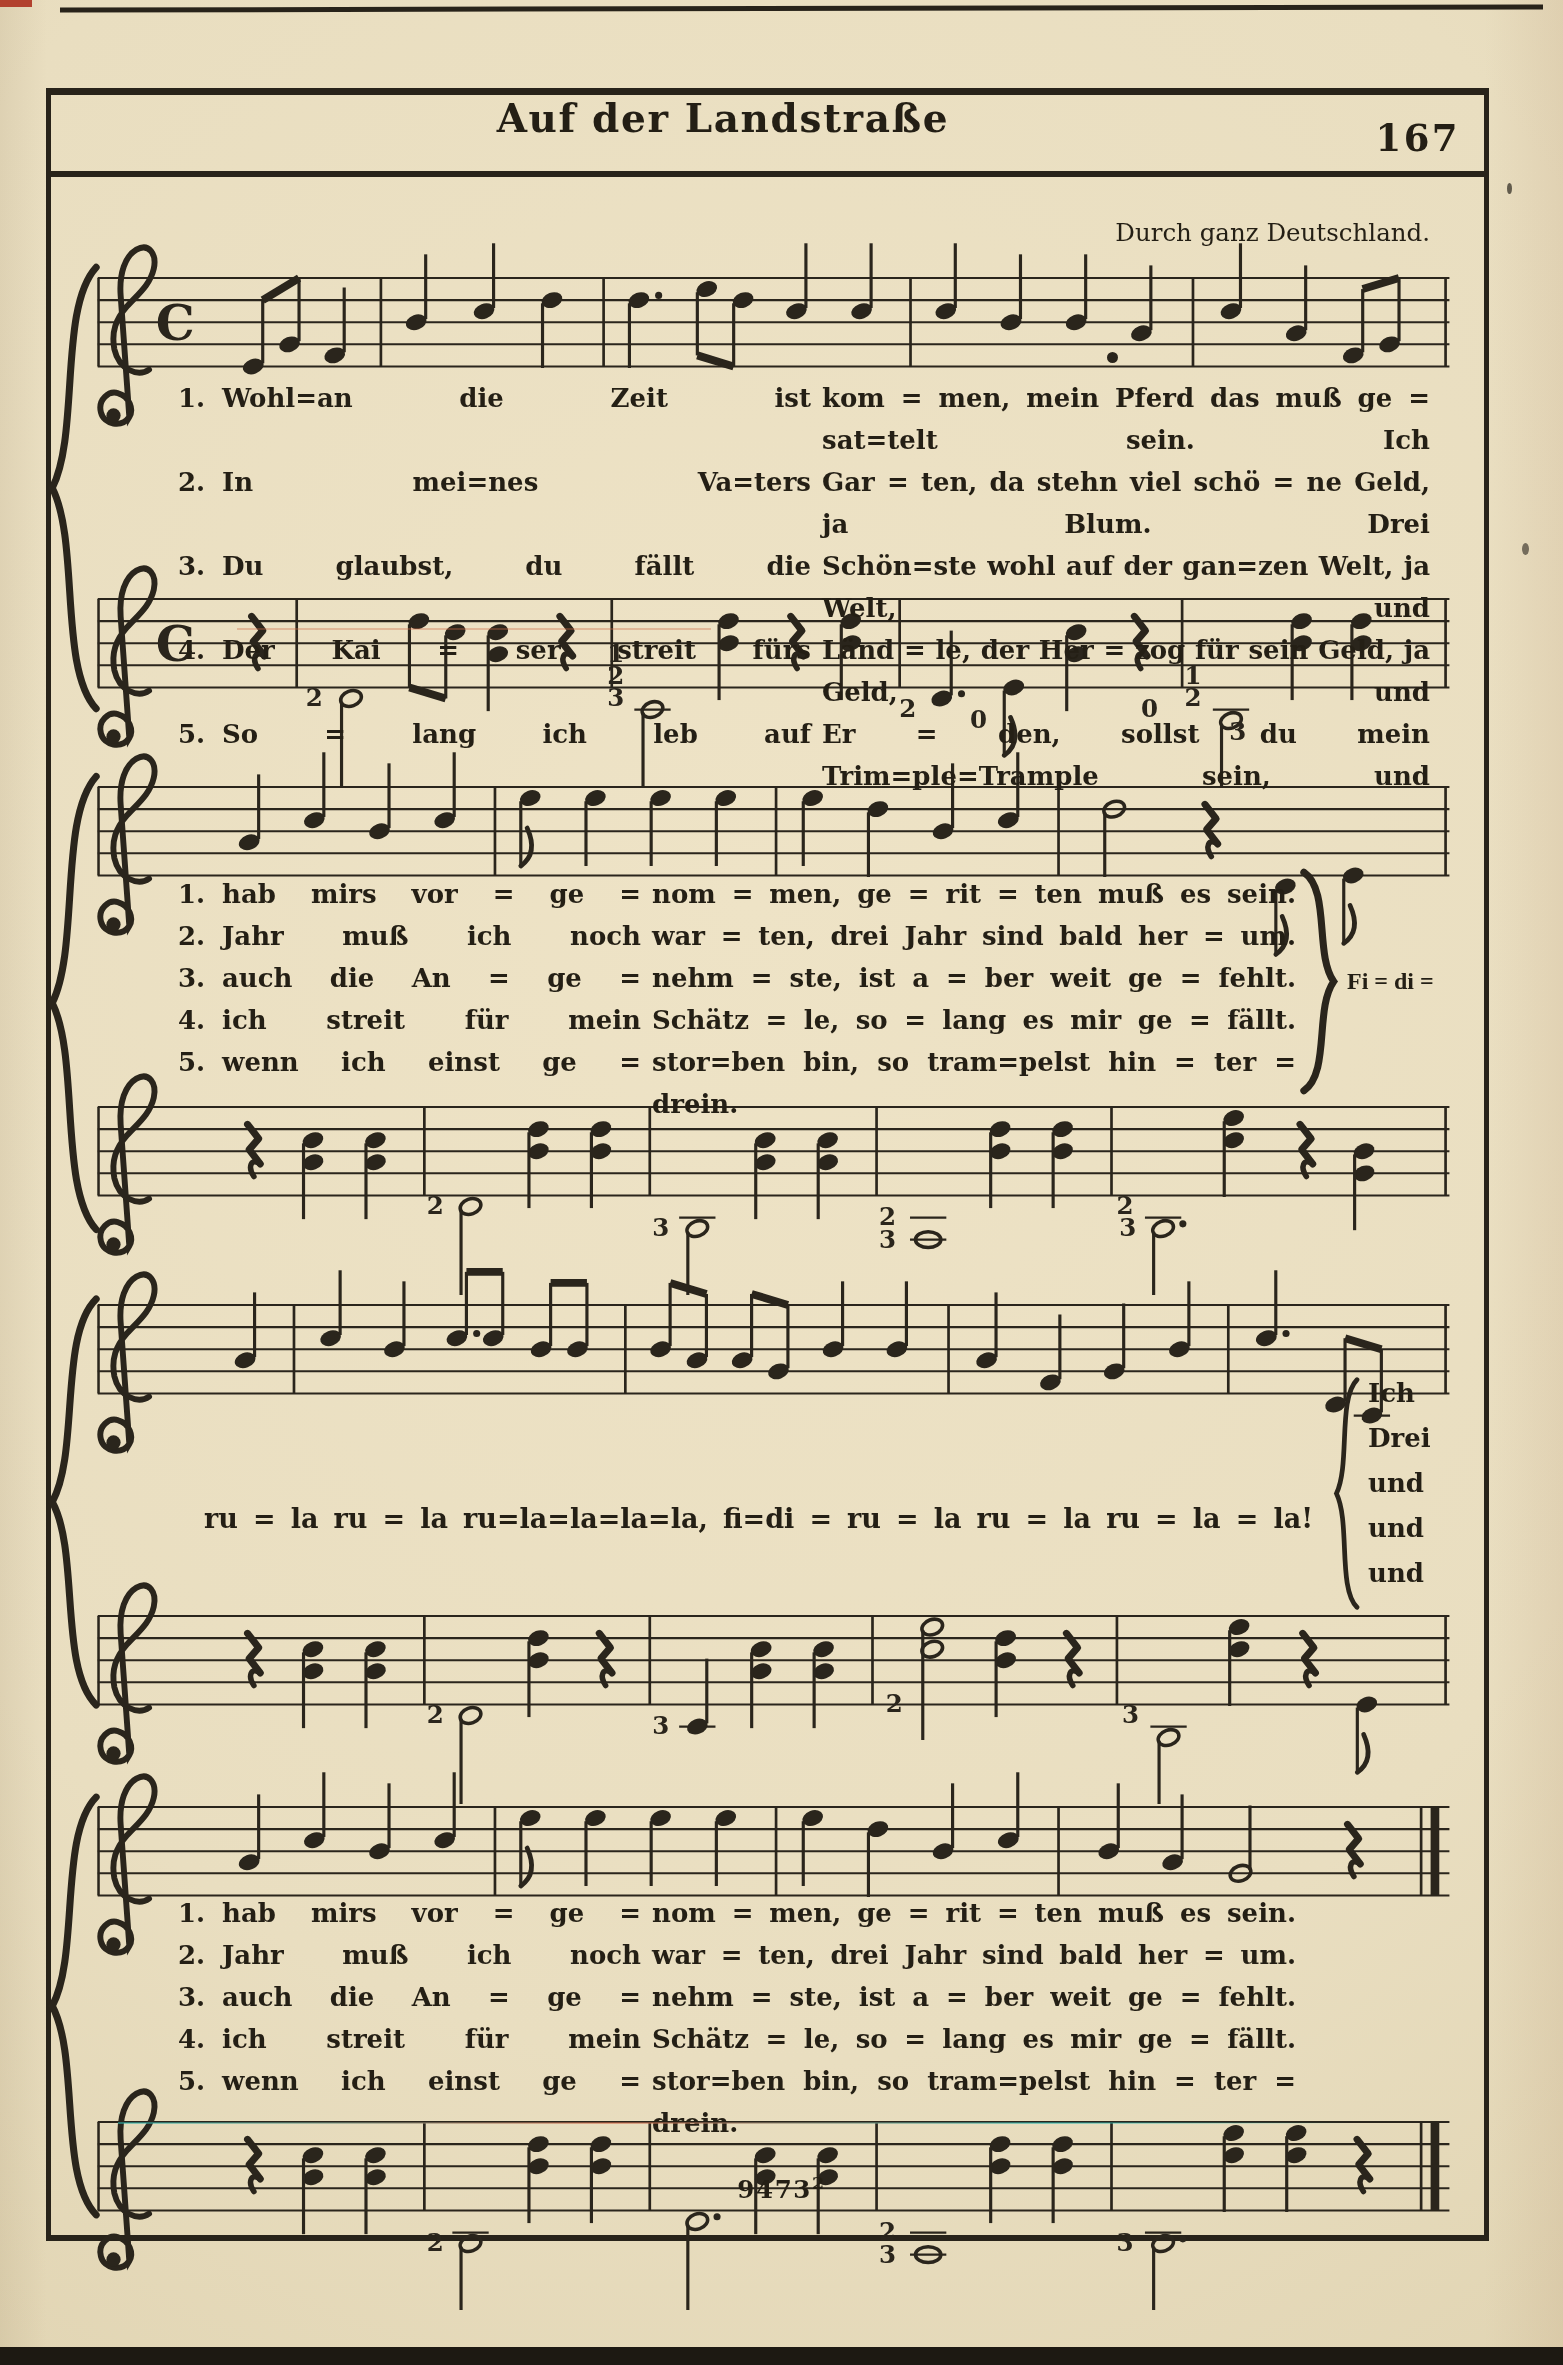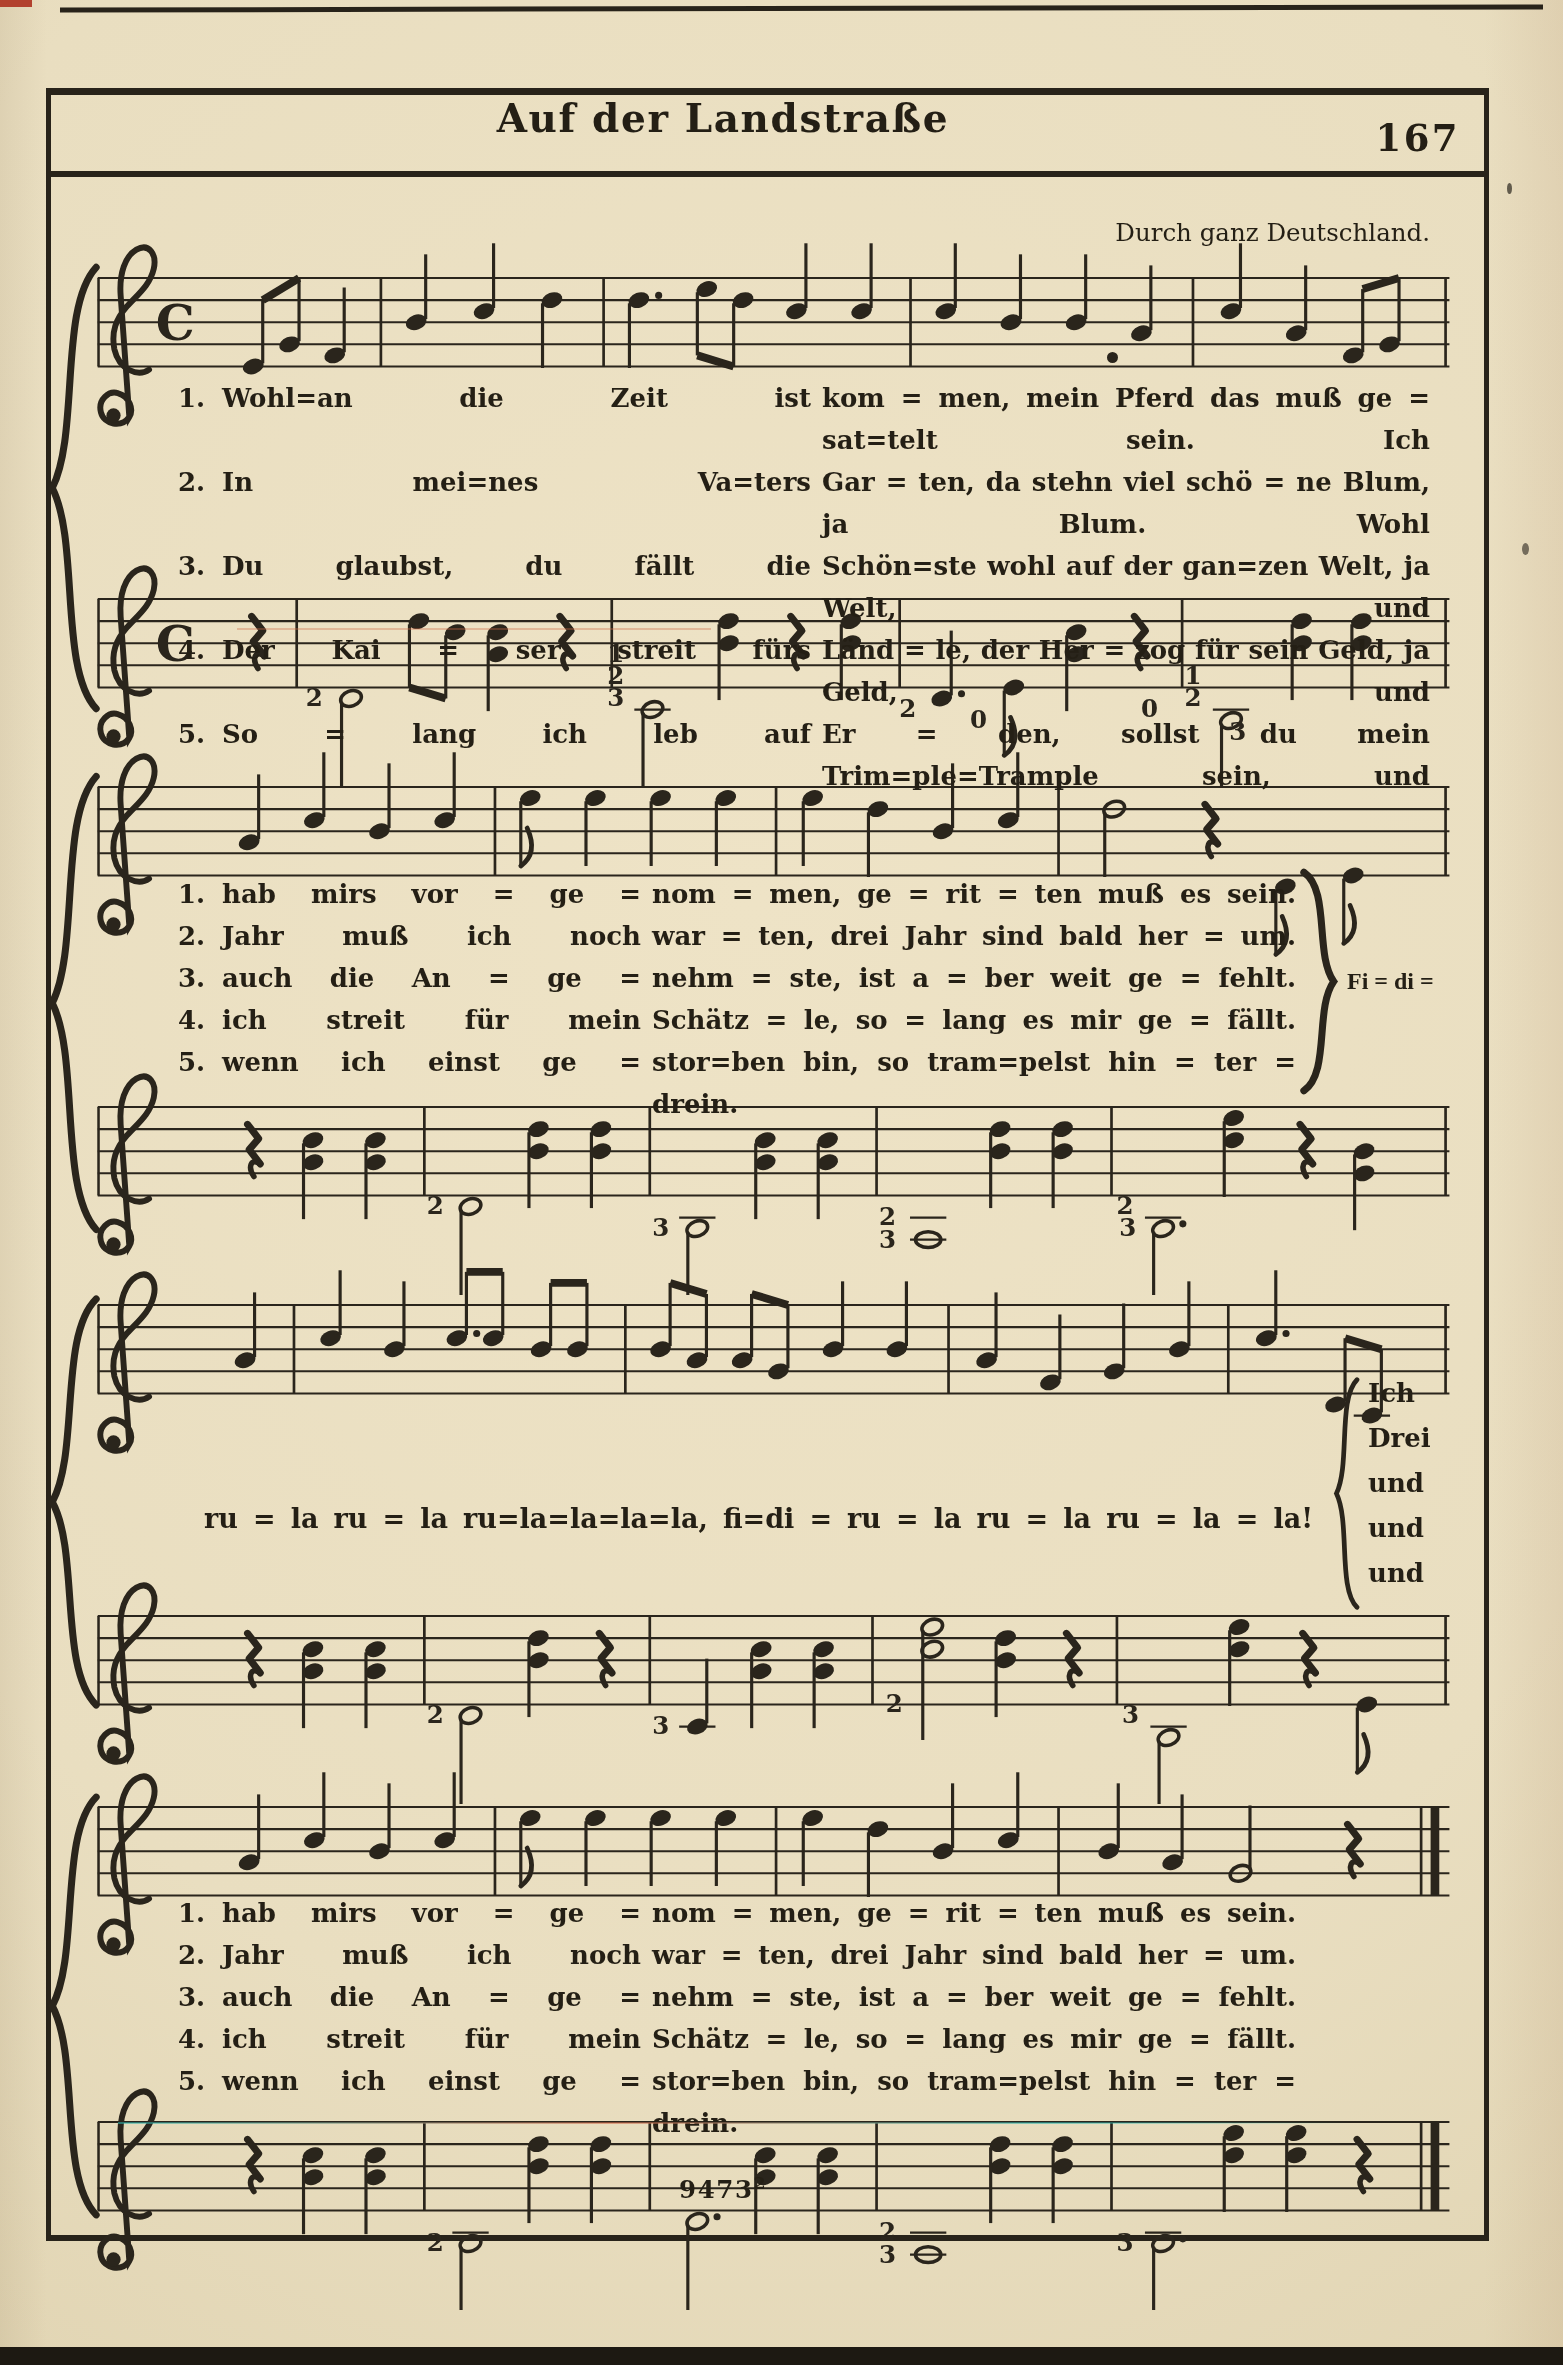--- a/index.html
+++ b/index.html
@@ -21,21 +21,21 @@
   .v1 .vrow{grid-template-columns:44px 600px 1fr;}
   .v2 .vrow,.v4 .vrow{grid-template-columns:44px 430px 1fr;}
   .vnum{text-align:left;}
   .vleft,.vright{text-align:justify;text-align-last:justify;padding-right:11px;}
   .refrain{position:absolute;left:204px;top:1495px;width:1109px;font-size:27px;font-weight:bold;
     text-align:justify;text-align-last:justify;margin-top:8px;}
   .sidewords{position:absolute;left:1368px;top:1371px;font-size:26px;font-weight:bold;line-height:45px;}
   .fidi{position:absolute;left:1347px;top:968px;font-size:24px;font-weight:bold;font-family:Liberation Serif, serif;}
   .staff{position:absolute;left:93px;width:1358px;height:237px;}
   .brace{position:absolute;}
-  .footer{position:absolute;left:679px;top:2173px;width:205px;font-size:24.5px;font-weight:bold;letter-spacing:1.6px;}
+  .footer{position:absolute;left:679px;top:2173px;width:205px;text-align:center;font-size:24.5px;font-weight:bold;letter-spacing:1.6px;}
   .footer sup{font-size:17.4px;}
   .topline{position:absolute;left:60px;top:6.3px;width:1483px;height:4.7px;background:#28231a;transform:rotate(-.12deg);}
   .redtick{position:absolute;left:0;top:0;width:32px;height:7px;background:#b2412e;}
   .bottomstrip{position:absolute;left:0;top:2347px;width:1563px;height:19px;background:#1d1912;}
   .speck{position:absolute;border-radius:50%;background:#2a251c;}
   .artifact{position:absolute;height:2.4px;opacity:.55;}
 </style>
 </head>
 <body>
 
@@ -867,21 +867,21 @@
 
   <div class="verses v1" id="verses1">
       <div class="vrow">
         <span class="vnum">1.</span>
         <span class="vleft">Wohl=an die Zeit ist</span>
         <span class="vright">kom = men, mein Pferd das muß ge = sat=telt sein. Ich</span>
       </div>
       <div class="vrow">
         <span class="vnum">2.</span>
         <span class="vleft">In mei=nes Va=ters</span>
-        <span class="vright">Gar = ten, da stehn viel schö = ne Blum, ja Blum. Wohl</span>
+        <span class="vright">Gar = ten, da stehn viel schö = ne Geld, ja Blum. Drei</span>
       </div>
       <div class="vrow">
         <span class="vnum">3.</span>
         <span class="vleft">Du glaubst, du fällt die</span>
         <span class="vright">Schön=ste wohl auf der gan=zen Welt, ja Welt, und</span>
       </div>
       <div class="vrow">
         <span class="vnum">4.</span>
         <span class="vleft">Der Kai = ser streit fürs</span>
         <span class="vright">Länd = le, der Her = zog für sein Geld, ja Geld, und</span>

